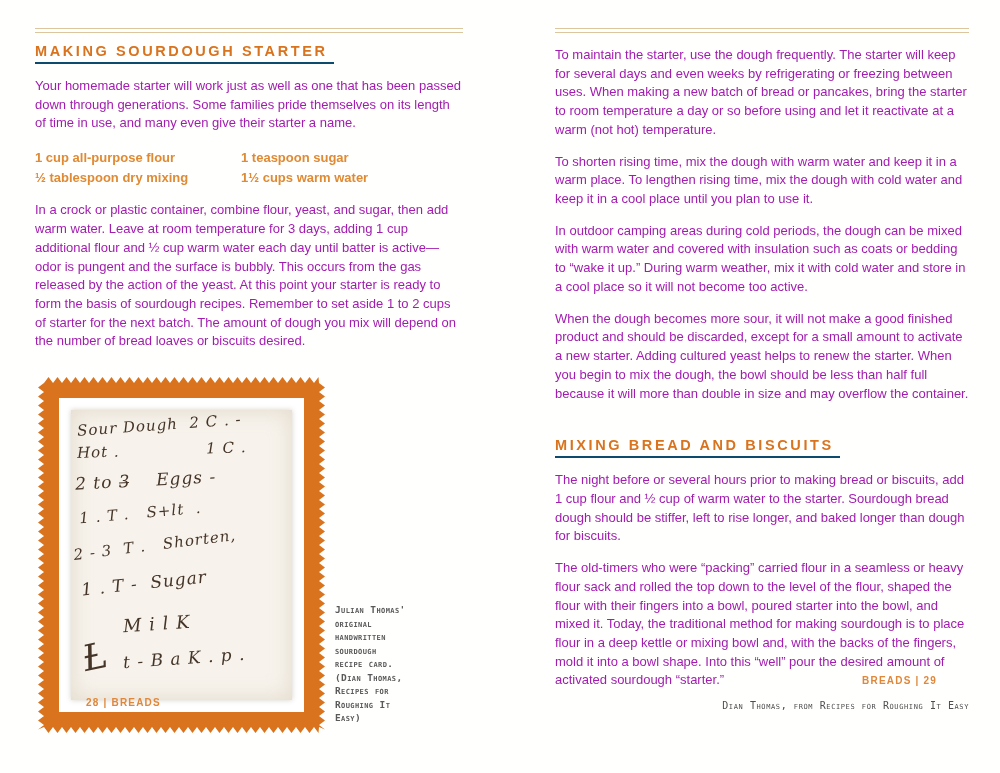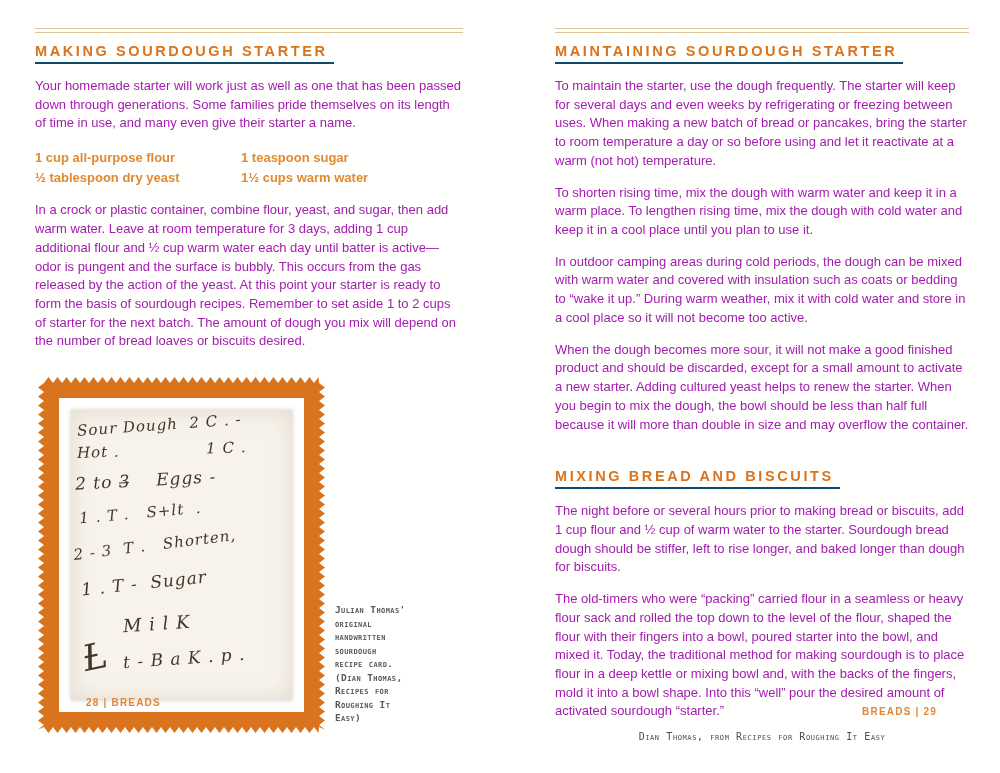--- a/index.html
+++ b/index.html
@@ -19,21 +19,21 @@
   .figure{position:relative;margin:26px 0 0 3px;width:287px;height:356px;}
   .frame{position:relative;width:287px;height:356px;}
   .frame svg{position:absolute;left:0;top:0;}
   .photo{position:absolute;left:33px;top:33px;right:33px;bottom:33px;
          background:#f7f3ec;box-shadow:0 0 5px rgba(90,70,40,.25), inset 0 0 22px rgba(175,150,115,.28);}
   .hw-line{position:absolute;white-space:pre;font-family:"DejaVu Serif",serif;
            font-style:italic;color:#453528;letter-spacing:1px;}
   .caption{position:absolute;left:297px;top:226px;width:118px;
            font-family:"DejaVu Sans Mono",monospace;font-size:9.5px;line-height:1.42;
            font-variant:small-caps;letter-spacing:.4px;color:#5a5a5a;font-weight:bold;}
-  .attribution{margin-top:10px;text-align:center;font-family:"DejaVu Sans Mono",monospace;
+  .attribution{margin-top:10px;text-align:right;font-family:"DejaVu Sans Mono",monospace;
            font-size:10px;font-variant:small-caps;letter-spacing:.6px;color:#4e4e4e;}
   .footer{position:absolute;bottom:25px;font-size:10px;font-weight:bold;
           letter-spacing:1.2px;color:#e0873a;}
   #footer-left{left:51px;}
   #footer-right{right:32px;}
   .mt-h2{margin-top:24px;}
 </style>
 </head>
 <body>
 
@@ -42,21 +42,21 @@
   <div class="page-col" id="left-col">
     <div class="top-rule"></div>
     <div>
       <h1 class="heading">MAKING SOURDOUGH STARTER</h1>
     </div>
     <p class="body">Your homemade starter will work just as well as one that has been passed down through generations. Some families pride themselves on its length of time in use, and many even give their starter a name.</p>
 
     <div class="ingredients">
       <div>
         <div class="ing-item">1 cup all-purpose flour</div>
-        <div class="ing-item">½ tablespoon dry yeast</div>
+        <div class="ing-item">½ tablespoon dry mixing</div>
       </div>
       <div>
         <div class="ing-item">1 teaspoon sugar</div>
         <div class="ing-item">1½ cups warm water</div>
       </div>
     </div>
 
     <p class="body">In a crock or plastic container, combine flour, yeast, and sugar, then add warm water. Leave at room temperature for 3 days, adding 1 cup additional flour and ½ cup warm water each day until batter is active—odor is pungent and the surface is bubbly. This occurs from the gas released by the action of the yeast. At this point your starter is ready to form the basis of sourdough recipes. Remember to set aside 1 to 2 cups of starter for the next batch. The amount of dough you mix will depend on the number of bread loaves or biscuits desired.</p>
 
     <div class="figure">
@@ -94,23 +94,20 @@
           <div>Roughing It</div>
           <div>Easy)</div>
         </div>
     </div>
 
     <div class="footer" id="footer-left">28 | BREADS</div>
   </div>
 
   <div class="page-col" id="right-col">
     <div class="top-rule"></div>
-    <div>
-      <h1 class="heading">MAINTAINING SOURDOUGH STARTER</h1>
-    </div>
     <p class="body">To maintain the starter, use the dough frequently. The starter will keep for several days and even weeks by refrigerating or freezing between uses. When making a new batch of bread or pancakes, bring the starter to room temperature a day or so before using and let it reactivate at a warm (not hot) temperature.</p>
     <p class="body">To shorten rising time, mix the dough with warm water and keep it in a warm place. To lengthen rising time, mix the dough with cold water and keep it in a cool place until you plan to use it.</p>
     <p class="body">In outdoor camping areas during cold periods, the dough can be mixed with warm water and covered with insulation such as coats or bedding to “wake it up.” During warm weather, mix it with cold water and store in a cool place so it will not become too active.</p>
     <p class="body">When the dough becomes more sour, it will not make a good finished product and should be discarded, except for a small amount to activate a new starter. Adding cultured yeast helps to renew the starter. When you begin to mix the dough, the bowl should be less than half full because it will more than double in size and may overflow the container.</p>
 
     <div class="mt-h2">
       <h1 class="heading">MIXING BREAD AND BISCUITS</h1>
     </div>
     <p class="body">The night before or several hours prior to making bread or biscuits, add 1 cup flour and ½ cup of warm water to the starter. Sourdough bread dough should be stiffer, left to rise longer, and baked longer than dough for biscuits.</p>
     <p class="body">The old-timers who were “packing” carried flour in a seamless or heavy flour sack and rolled the top down to the level of the flour, shaped the flour with their fingers into a bowl, poured starter into the bowl, and mixed it. Today, the traditional method for making sourdough is to place flour in a deep kettle or mixing bowl and, with the backs of the fingers, mold it into a bowl shape. Into this “well” pour the desired amount of activated sourdough “starter.”</p>

